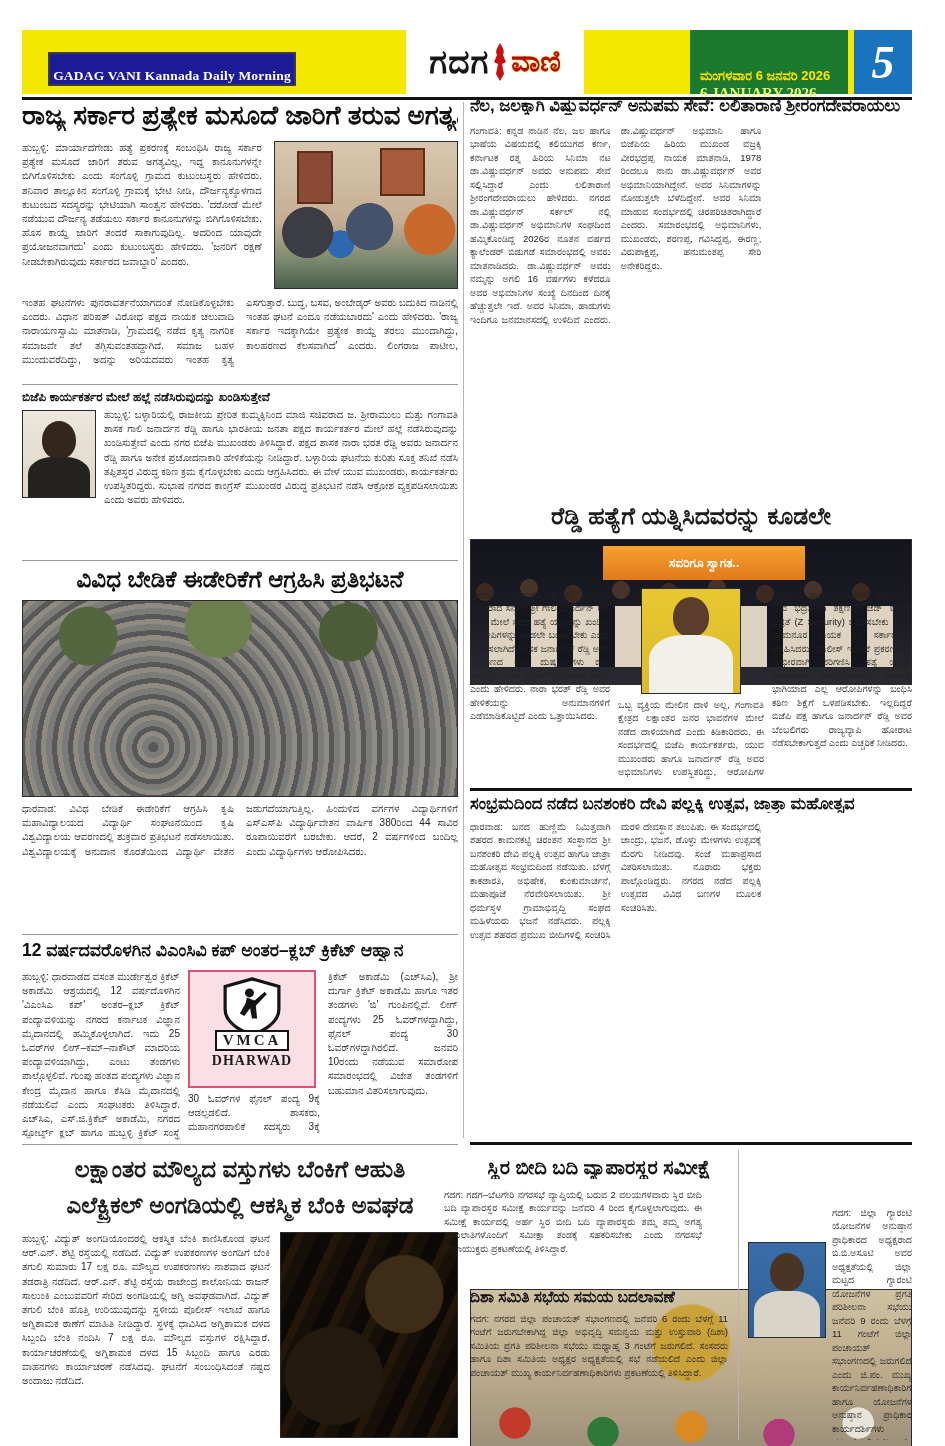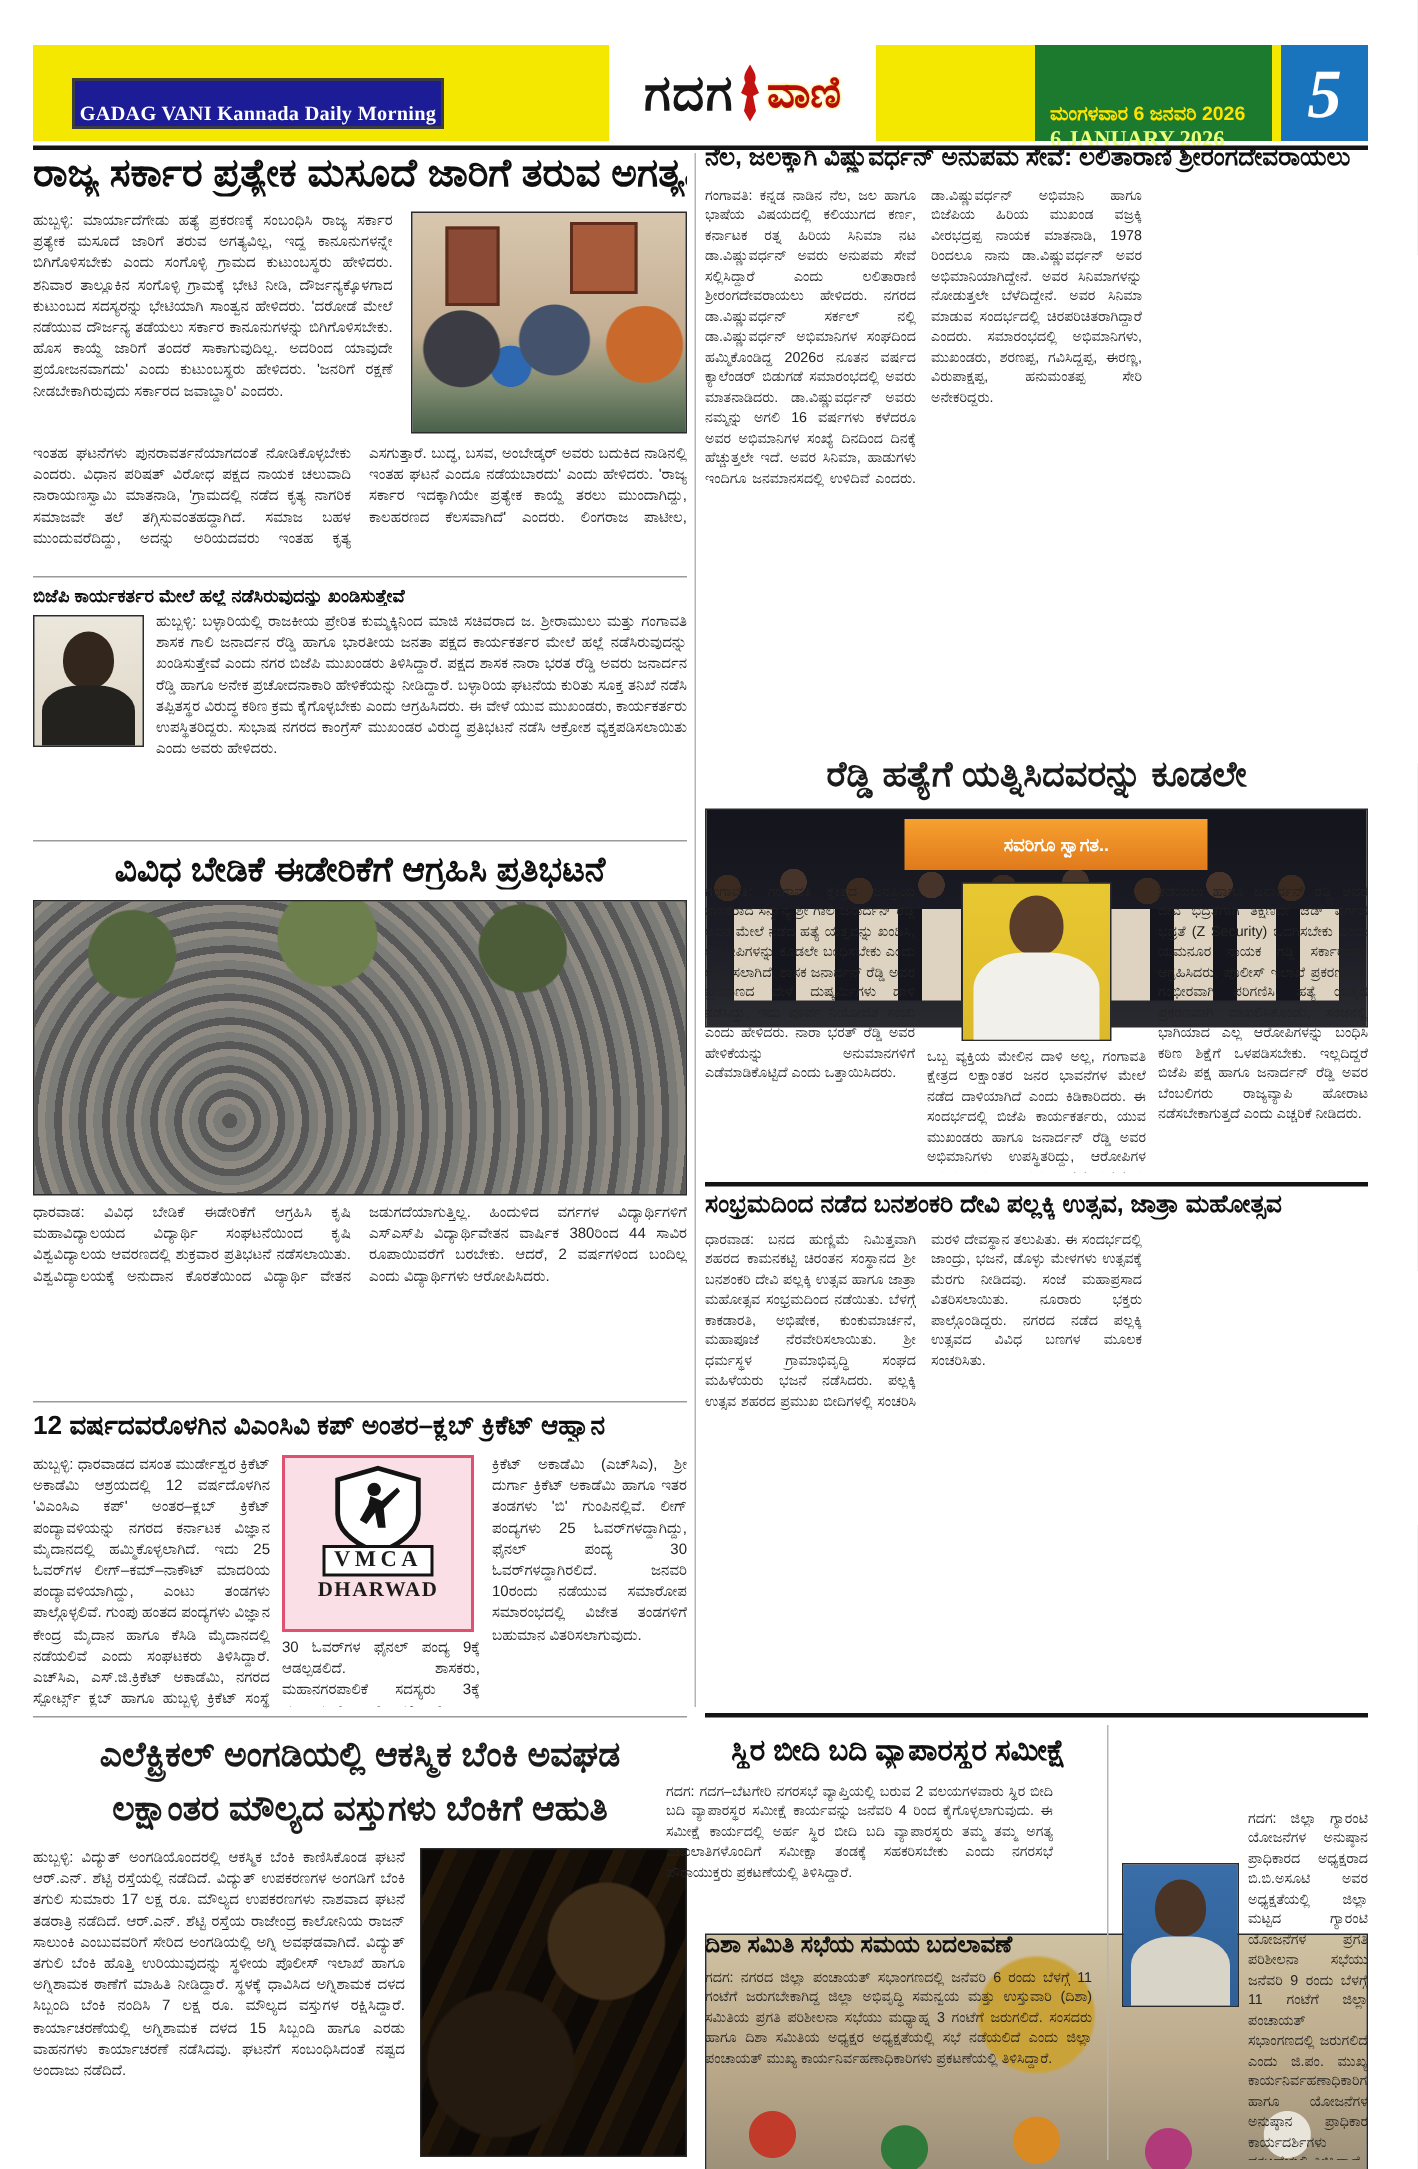--- a/index.html
+++ b/index.html
@@ -158,22 +158,22 @@
         <div class="vm-title">VMCA</div>
         <div class="vm-sub">DHARWAD</div>
       </div>
       <div class="body-txt" style="height:46px;margin-top:4px;">30 ಓವರ್‌ಗಳ ಫೈನಲ್ ಪಂದ್ಯ 9ಕ್ಕೆ ಆಡಲ್ಪಡಲಿದೆ. ಶಾಸಕರು, ಮಹಾನಗರಪಾಲಿಕೆ ಸದಸ್ಯರು 3ಕ್ಕೆ ಪಂದ್ಯಾವಳಿಗೆ ಚಾಲನೆ ನೀಡಲಿದ್ದಾರೆ.</div>
     </div>
     <div class="body-txt" style="width:130px;height:170px;">ಕ್ರಿಕೆಟ್ ಅಕಾಡೆಮಿ (ಎಚ್‌ಸಿಎ), ಶ್ರೀ ದುರ್ಗಾ ಕ್ರಿಕೆಟ್ ಅಕಾಡೆಮಿ ಹಾಗೂ ಇತರ ತಂಡಗಳು 'ಬಿ' ಗುಂಪಿನಲ್ಲಿವೆ. ಲೀಗ್ ಪಂದ್ಯಗಳು 25 ಓವರ್‌ಗಳದ್ದಾಗಿದ್ದು, ಫೈನಲ್ ಪಂದ್ಯ 30 ಓವರ್‌ಗಳದ್ದಾಗಿರಲಿದೆ. ಜನವರಿ 10ರಂದು ನಡೆಯುವ ಸಮಾರೋಪ ಸಮಾರಂಭದಲ್ಲಿ ವಿಜೇತ ತಂಡಗಳಿಗೆ ಬಹುಮಾನ ವಿತರಿಸಲಾಗುವುದು.</div>
   </div>
   <div class="abs hdiv" style="left:22px;top:1144px;width:436px;"></div>
 
   <div class="abs hl-center" style="left:22px;top:1152px;width:436px;font-weight:800;font-size:23px;line-height:1.55;">
+    <div style="white-space:nowrap;overflow:hidden;">ಲಕ್ಷಾಂತರ ಮೌಲ್ಯದ ವಸ್ತುಗಳು ಬೆಂಕಿಗೆ ಆಹುತಿ</div>
     <div style="white-space:nowrap;overflow:hidden;">ಎಲೆಕ್ಟ್ರಿಕಲ್ ಅಂಗಡಿಯಲ್ಲಿ ಆಕಸ್ಮಿಕ ಬೆಂಕಿ ಅವಘಡ</div>
-    <div style="white-space:nowrap;overflow:hidden;">ಲಕ್ಷಾಂತರ ಮೌಲ್ಯದ ವಸ್ತುಗಳು ಬೆಂಕಿಗೆ ಆಹುತಿ</div>
   </div>
   <div class="abs" style="left:22px;top:1232px;width:436px;height:208px;display:flex;gap:4px;justify-content:space-between;">
     <div class="body-txt" style="width:248px;height:208px;">ಹುಬ್ಬಳ್ಳಿ: ವಿದ್ಯುತ್ ಅಂಗಡಿಯೊಂದರಲ್ಲಿ ಆಕಸ್ಮಿಕ ಬೆಂಕಿ ಕಾಣಿಸಿಕೊಂಡ ಘಟನೆ ಆರ್.ಎನ್. ಶೆಟ್ಟಿ ರಸ್ತೆಯಲ್ಲಿ ನಡೆದಿದೆ. ವಿದ್ಯುತ್ ಉಪಕರಣಗಳ ಅಂಗಡಿಗೆ ಬೆಂಕಿ ತಗುಲಿ ಸುಮಾರು 17 ಲಕ್ಷ ರೂ. ಮೌಲ್ಯದ ಉಪಕರಣಗಳು ನಾಶವಾದ ಘಟನೆ ತಡರಾತ್ರಿ ನಡೆದಿದೆ. ಆರ್.ಎನ್. ಶೆಟ್ಟಿ ರಸ್ತೆಯ ರಾಜೇಂದ್ರ ಕಾಲೋನಿಯ ರಾಜನ್ ಸಾಲುಂಕಿ ಎಂಬುವವರಿಗೆ ಸೇರಿದ ಅಂಗಡಿಯಲ್ಲಿ ಅಗ್ನಿ ಅವಘಡವಾಗಿದೆ. ವಿದ್ಯುತ್ ತಗುಲಿ ಬೆಂಕಿ ಹೊತ್ತಿ ಉರಿಯುವುದನ್ನು ಸ್ಥಳೀಯ ಪೊಲೀಸ್ ಇಲಾಖೆ ಹಾಗೂ ಅಗ್ನಿಶಾಮಕ ಠಾಣೆಗೆ ಮಾಹಿತಿ ನೀಡಿದ್ದಾರೆ. ಸ್ಥಳಕ್ಕೆ ಧಾವಿಸಿದ ಅಗ್ನಿಶಾಮಕ ದಳದ ಸಿಬ್ಬಂದಿ ಬೆಂಕಿ ನಂದಿಸಿ 7 ಲಕ್ಷ ರೂ. ಮೌಲ್ಯದ ವಸ್ತುಗಳ ರಕ್ಷಿಸಿದ್ದಾರೆ. ಕಾರ್ಯಾಚರಣೆಯಲ್ಲಿ ಅಗ್ನಿಶಾಮಕ ದಳದ 15 ಸಿಬ್ಬಂದಿ ಹಾಗೂ ಎರಡು ವಾಹನಗಳು ಕಾರ್ಯಾಚರಣೆ ನಡೆಸಿದವು. ಘಟನೆಗೆ ಸಂಬಂಧಿಸಿದಂತೆ ನಷ್ಟದ ಅಂದಾಜು ನಡೆದಿದೆ.</div>
     <div class="ph ph-fire" style="width:178px;height:206px;"></div>
   </div>
 
   <div class="abs hl" style="left:470px;top:96px;width:442px;font-size:16.5px;">ನೆಲ, ಜಲಕ್ಕಾಗಿ ವಿಷ್ಣುವರ್ಧನ್ ಅನುಪಮ ಸೇವೆ: ಲಲಿತಾರಾಣಿ ಶ್ರೀರಂಗದೇವರಾಯಲು</div>
   <div class="abs body-txt cols3" style="left:470px;top:124px;width:442px;height:214px;font-size:9.5px;">ಗಂಗಾವತಿ: ಕನ್ನಡ ನಾಡಿನ ನೆಲ, ಜಲ ಹಾಗೂ ಭಾಷೆಯ ವಿಷಯದಲ್ಲಿ ಕಲಿಯುಗದ ಕರ್ಣ, ಕರ್ನಾಟಕ ರತ್ನ ಹಿರಿಯ ಸಿನಿಮಾ ನಟ ಡಾ.ವಿಷ್ಣುವರ್ಧನ್ ಅವರು ಅನುಪಮ ಸೇವೆ ಸಲ್ಲಿಸಿದ್ದಾರೆ ಎಂದು ಲಲಿತಾರಾಣಿ ಶ್ರೀರಂಗದೇವರಾಯಲು ಹೇಳಿದರು. ನಗರದ ಡಾ.ವಿಷ್ಣುವರ್ಧನ್ ಸರ್ಕಲ್ ನಲ್ಲಿ ಡಾ.ವಿಷ್ಣುವರ್ಧನ್ ಅಭಿಮಾನಿಗಳ ಸಂಘದಿಂದ ಹಮ್ಮಿಕೊಂಡಿದ್ದ 2026ರ ನೂತನ ವರ್ಷದ ಕ್ಯಾಲೆಂಡರ್ ಬಿಡುಗಡೆ ಸಮಾರಂಭದಲ್ಲಿ ಅವರು ಮಾತನಾಡಿದರು. ಡಾ.ವಿಷ್ಣುವರ್ಧನ್ ಅವರು ನಮ್ಮನ್ನು ಅಗಲಿ 16 ವರ್ಷಗಳು ಕಳೆದರೂ ಅವರ ಅಭಿಮಾನಿಗಳ ಸಂಖ್ಯೆ ದಿನದಿಂದ ದಿನಕ್ಕೆ ಹೆಚ್ಚುತ್ತಲೇ ಇದೆ. ಅವರ ಸಿನಿಮಾ, ಹಾಡುಗಳು ಇಂದಿಗೂ ಜನಮಾನಸದಲ್ಲಿ ಉಳಿದಿವೆ ಎಂದರು. ಡಾ.ವಿಷ್ಣುವರ್ಧನ್ ಅಭಿಮಾನಿ ಹಾಗೂ ಬಿಜೆಪಿಯ ಹಿರಿಯ ಮುಖಂಡ ವಜ್ರಕ್ಕಿ ವೀರಭದ್ರಪ್ಪ ನಾಯಕ ಮಾತನಾಡಿ, 1978 ರಿಂದಲೂ ನಾನು ಡಾ.ವಿಷ್ಣುವರ್ಧನ್ ಅವರ ಅಭಿಮಾನಿಯಾಗಿದ್ದೇನೆ. ಅವರ ಸಿನಿಮಾಗಳನ್ನು ನೋಡುತ್ತಲೇ ಬೆಳೆದಿದ್ದೇನೆ. ಅವರ ಸಿನಿಮಾ ಮಾಡುವ ಸಂದರ್ಭದಲ್ಲಿ ಚಿರಪರಿಚಿತರಾಗಿದ್ದಾರೆ ಎಂದರು. ಸಮಾರಂಭದಲ್ಲಿ ಅಭಿಮಾನಿಗಳು, ಮುಖಂಡರು, ಶರಣಪ್ಪ, ಗವಿಸಿದ್ದಪ್ಪ, ಈರಣ್ಣ, ವಿರುಪಾಕ್ಷಪ್ಪ, ಹನುಮಂತಪ್ಪ ಸೇರಿ ಅನೇಕರಿದ್ದರು.</div>
   <div class="abs hl-center" style="left:470px;top:498px;width:442px;font-weight:800;font-size:23.5px;line-height:1.55;">
     <div style="white-space:nowrap;overflow:hidden;">ರೆಡ್ಡಿ ಹತ್ಯೆಗೆ ಯತ್ನಿಸಿದವರನ್ನು ಕೂಡಲೇ</div>

